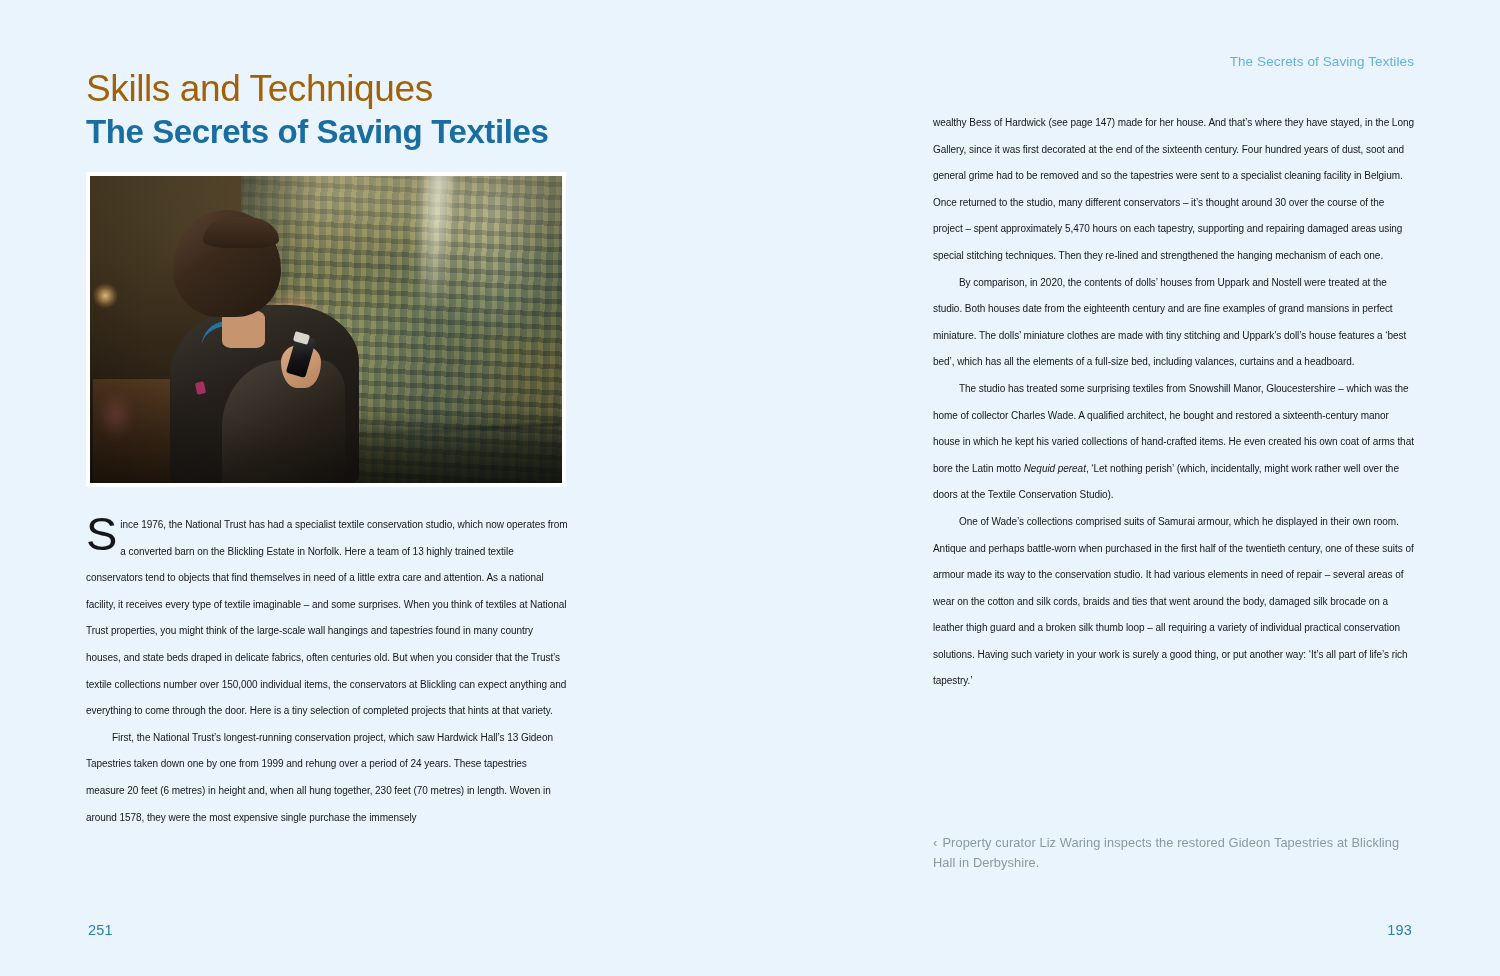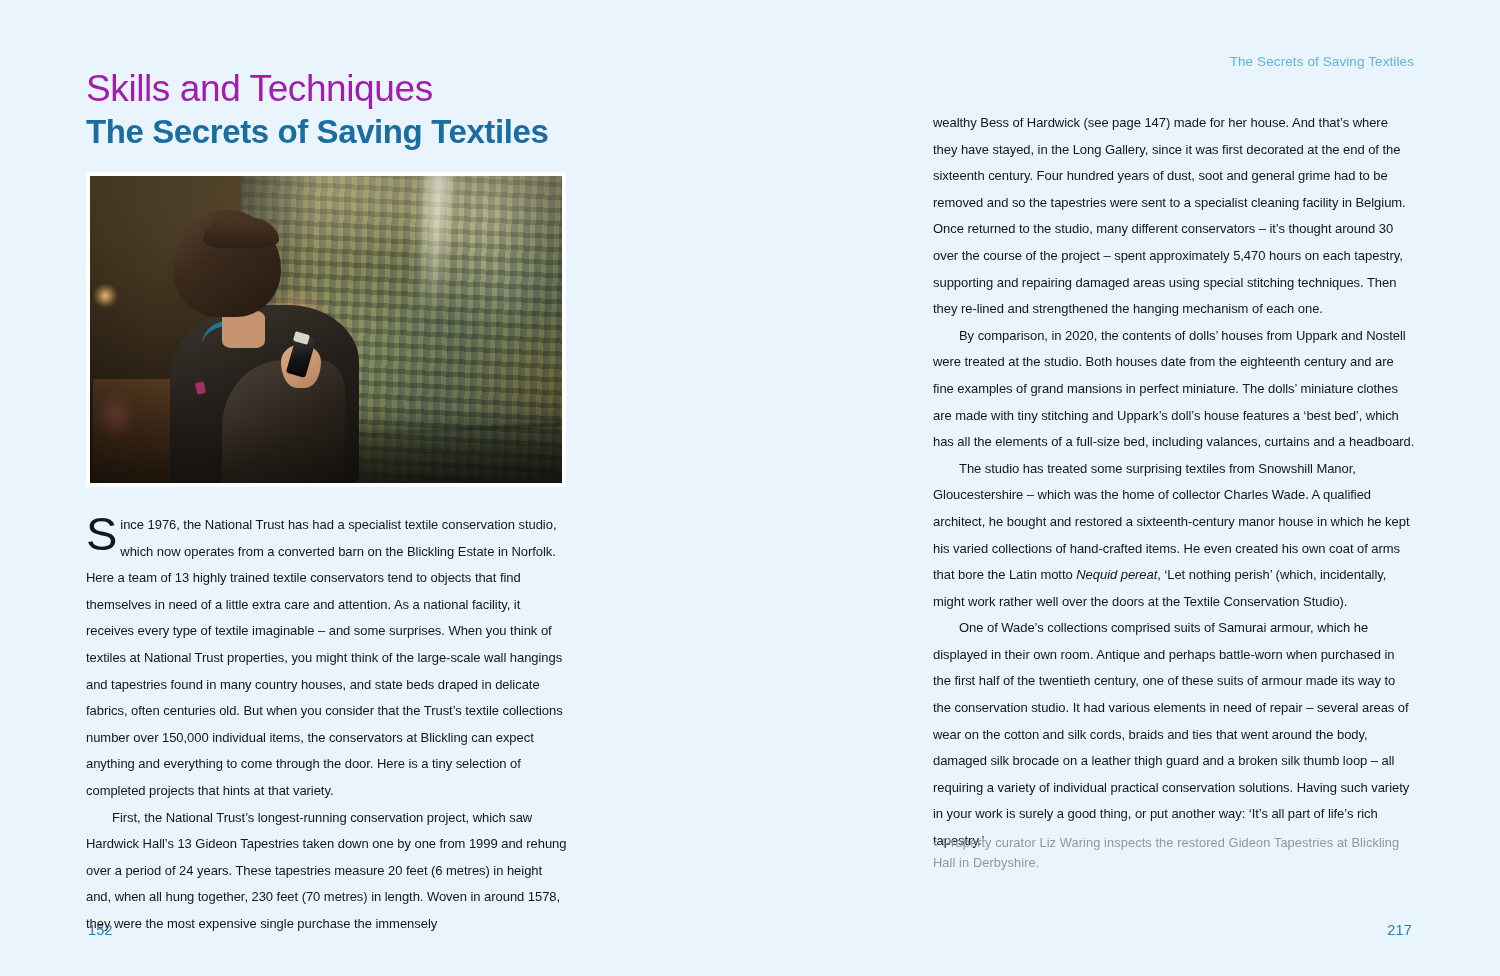--- a/index.html
+++ b/index.html
@@ -37,21 +37,21 @@
   .left-col {
     position: absolute;
     left: 86px;
     top: 70px;
     width: 482px;
   }
 
   .kicker {
     font-size: 37px;
     font-weight: 400;
-    color: #a21caf;
+    color: #a16207;
     letter-spacing: -0.4px;
     line-height: 1.05;
     margin: 0;
   }
   .headline {
     font-size: 33px;
     font-weight: bold;
     color: #1a6da0;
     letter-spacing: -0.4px;
     line-height: 1.18;
@@ -290,21 +290,21 @@
   }
   .photo-vignette {
     position: absolute;
     inset: 0;
     background: radial-gradient(ellipse 85% 85% at 50% 45%, rgba(0,0,0,0) 45%, rgba(0,0,0,0.45) 100%);
     pointer-events: none;
   }
 
   
   .body-col {
-    font-size: 13px;
+    font-size: 10px;
     line-height: 26.6px;
     color: #15171a;
     letter-spacing: -0.05px;
     text-align: left;
   }
   .body-col p {
     margin: 0;
   }
   .body-col p + p {
     text-indent: 26px;
@@ -402,28 +402,28 @@
       <div class="torch-head"></div>
       <div class="photo-vignette"></div>
     </div>
   </div>
 
   <div class="left-body body-col">
     <p class="dropcap">Since 1976, the National Trust has had a specialist textile conservation studio, which now operates  from a converted barn on the Blickling Estate in Norfolk. Here a team of 13 highly trained textile conservators tend to objects that find themselves in need of a little extra care and attention. As a national facility, it receives every type of textile imaginable – and some surprises. When you think of textiles at National Trust properties, you might think of the large-scale wall hangings and tapestries found in many country houses, and state beds draped in delicate fabrics, often centuries old. But when you consider that the Trust’s textile collections number over 150,000 individual items, the conservators at Blickling can expect anything and everything to come through the door. Here is a tiny selection of completed projects that hints at that variety.</p>
     <p>First, the National Trust’s longest-running conservation project, which saw Hardwick Hall’s 13 Gideon Tapestries taken down one by one from 1999 and rehung over a period of 24 years. These tapestries measure 20 feet (6 metres) in height and, when all hung together, 230 feet (70 metres) in length. Woven in around 1578, they were the most expensive single purchase the immensely</p>
   </div>
 
-  <div class="folio folio-left">152</div>
+  <div class="folio folio-left">251</div>
 
   <div class="right-body body-col">
     <p>wealthy Bess of Hardwick (see page 147) made for her house. And that’s where they have stayed, in the Long Gallery, since it was first decorated at the end of the sixteenth century. Four hundred years of dust, soot and general grime had to be removed and so the tapestries were sent to a specialist cleaning facility in Belgium. Once returned to the studio, many different conservators – it’s thought around 30 over the course of the project – spent approximately 5,470 hours on each tapestry, supporting and repairing damaged areas using special stitching techniques. Then they re-lined and strengthened the hanging mechanism of each one.</p>
     <p>By comparison, in 2020, the contents of dolls’ houses from Uppark and Nostell were treated at the studio. Both houses date from the eighteenth century and are fine examples of grand mansions in perfect miniature. The dolls’ miniature clothes are made with tiny stitching and Uppark’s doll’s house features a ‘best bed’, which has all the elements of a full-size bed, including valances, curtains and a headboard.</p>
     <p><span>The studio has treated some surprising textiles from Snowshill Manor, Gloucestershire – which was the home of collector Charles Wade. A qualified architect, he bought and restored a sixteenth-century manor house in which he kept his varied collections of hand-crafted items. He even created his own coat of arms that bore the Latin motto </span><em>Nequid pereat</em><span>, ‘Let nothing perish’ (which, incidentally, might work rather well over the doors at the Textile Conservation Studio).</span></p>
     <p>One of Wade’s collections comprised suits of Samurai armour, which he displayed in their own room. Antique and perhaps battle-worn when purchased in the first half of the twentieth century, one of these suits of armour made its way to the conservation studio. It had various elements in need of repair – several areas of wear on the cotton and silk cords, braids and ties that went around the body, damaged silk brocade on a leather thigh guard and a broken silk thumb loop – all requiring a variety of individual practical conservation solutions. Having such variety in your work is surely a good thing, or put another way: ‘It’s all part of life’s rich tapestry.’</p>
   </div>
 
   <div class="caption">
     <span class="chev">‹</span><span>Property curator Liz Waring inspects the restored Gideon Tapestries at Blickling Hall in Derbyshire.</span>
   </div>
 
-  <div class="folio folio-right">217</div>
+  <div class="folio folio-right">193</div>
 
 </div>
 
 </body></html>

